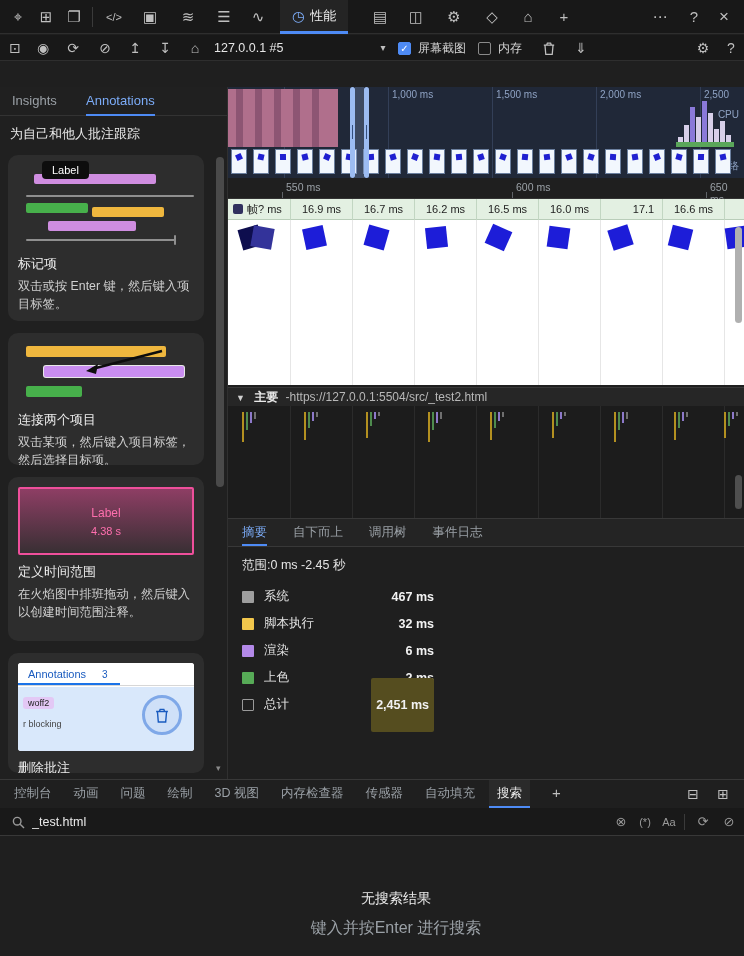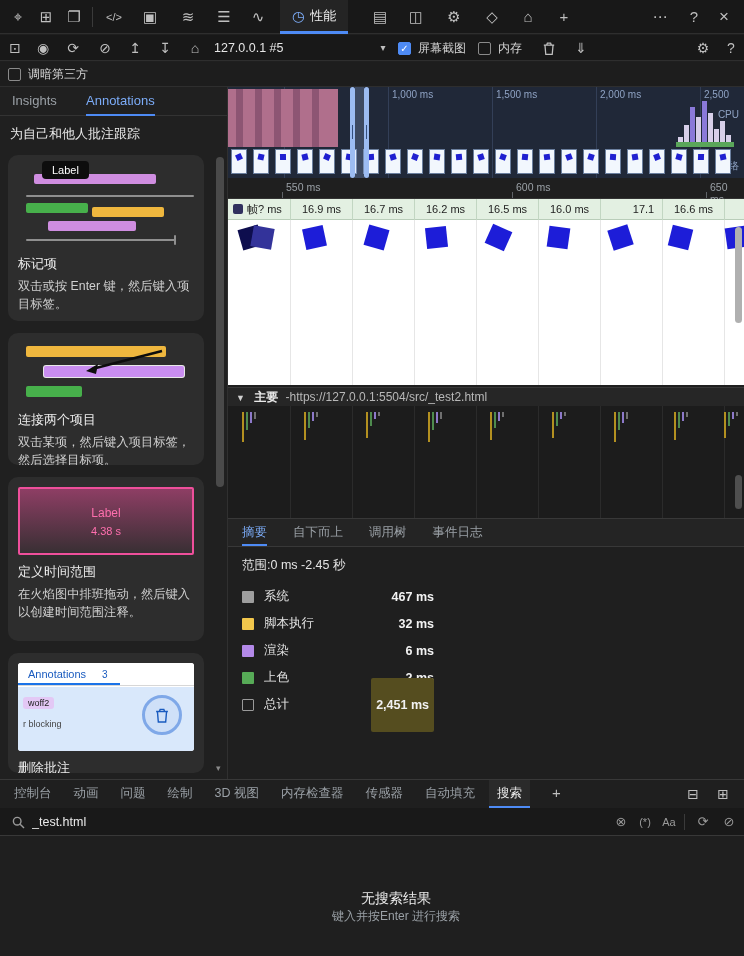--- a/index.html
+++ b/index.html
@@ -94,21 +94,21 @@
   .dtab { font-size:12.5px; color:#9aa0a6; line-height:26px; margin-right:22px; cursor:default; }
   .dtab.active { color:#ececec; border-bottom:2px solid #4e8bf5; background:#2a2a2a; padding:0 8px; margin-left:-8px; }
   .dplus { font-size:15px; color:#bfbfbf; line-height:26px; }
   .dticon { position:absolute; top:0; font-size:14px; color:#bfbfbf; line-height:28px; width:22px; text-align:center; }
   .searchbar { position:absolute; left:0; top:28px; width:744px; height:28px; background:#191919; border-bottom:1px solid #383838; }
   .searchbar input { position:absolute; left:32px; top:4px; width:560px; height:20px; background:transparent; border:none; outline:none;
     color:#eaeaea; font-size:12.5px; font-family:"Liberation Sans","DejaVu Sans",sans-serif; }
   .sicon { position:absolute; top:0; line-height:28px; font-size:13px; color:#9a9a9a; text-align:center; width:22px; }
   .empty { position:absolute; left:0; top:56px; width:744px; text-align:center;padding-left:48px; }
   .empty .t1 { margin-top:54px; font-size:14px; color:#eaeaea; }
-  .empty .t2 { font-size:12px; color:#9aa0a6; }
+  .empty .t2 { margin-top:10px; font-size:16px; color:#9aa0a6; }
 </style>
 </head>
 <body>
 
 <div class="app">
 
   <div class="tb1">
     <span class="icn" style="left:6px">⌖</span>
     <span class="icn" style="left:34px">⊞</span>
     <span class="icn" style="left:62px">❐</span>
@@ -148,24 +148,20 @@
     <span class="cb" style="left:478px; top:7px"></span>
     <span class="lbl12" style="left:498px">内存</span>
     <svg class="abs" style="left:542px; top:6px" width="14" height="15" viewBox="0 0 12 13">
       <path d="M2.5 3.5h7l-.7 8h-5.6z M4 3.5 4.6 1.8h2.8L8 3.5 M1.5 3.5h9" fill="none" stroke="#bfbfbf" stroke-width="1.1"></path>
     </svg>
     <span class="icn2" style="left:570px">⇓</span>
     <span class="icn2" style="left:692px">⚙</span>
     <span class="icn2" style="left:720px">?</span>
   </div>
 
-  <div class="tb3">
-    <span class="cb" style="left:8px; top:6px"></span>
-    <span class="lbl12" style="left:28px; line-height:25px">调暗第三方</span>
-  </div>
 
   <div class="sidebar">
     <div class="sb-tabs">
       <span class="sb-tab" style="left:12px">Insights</span>
       <span class="sb-tab active" style="left:86px">Annotations</span>
     </div>
     <div class="sb-head">为自己和他人批注跟踪</div>
 
     <div class="card" style="top:68px; height:166px">
       <div style="position:relative; height:82px">

